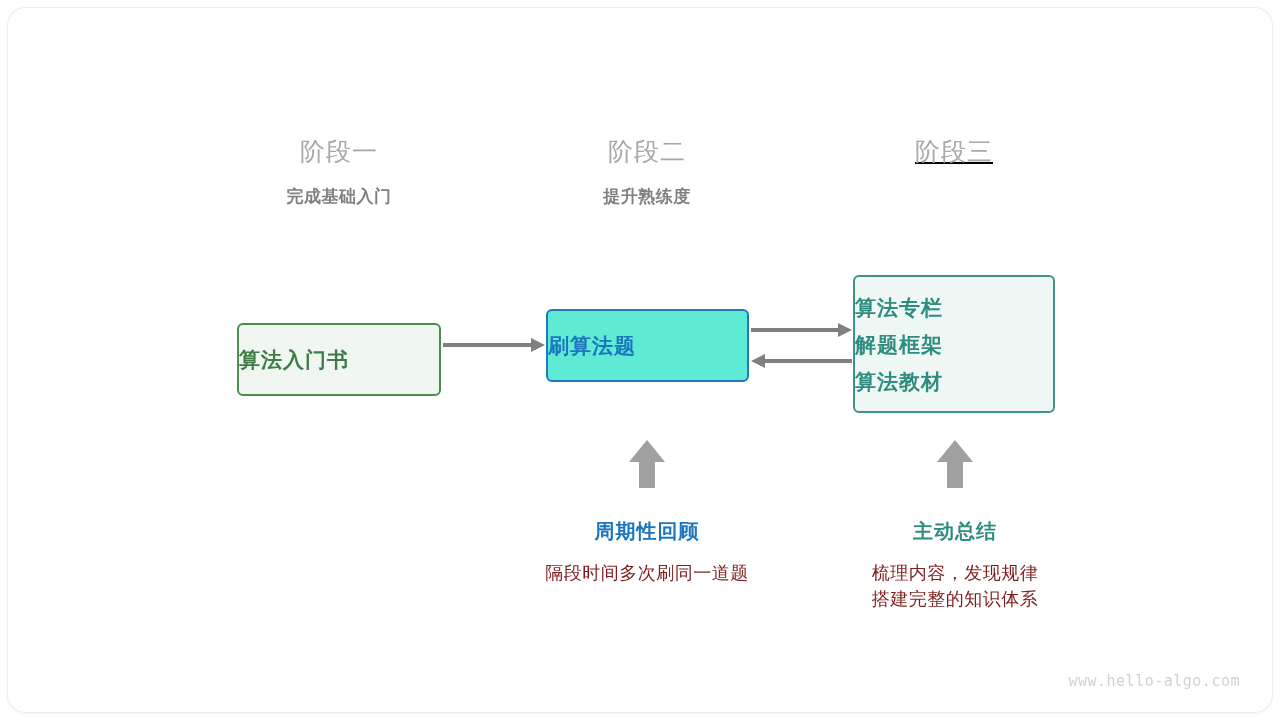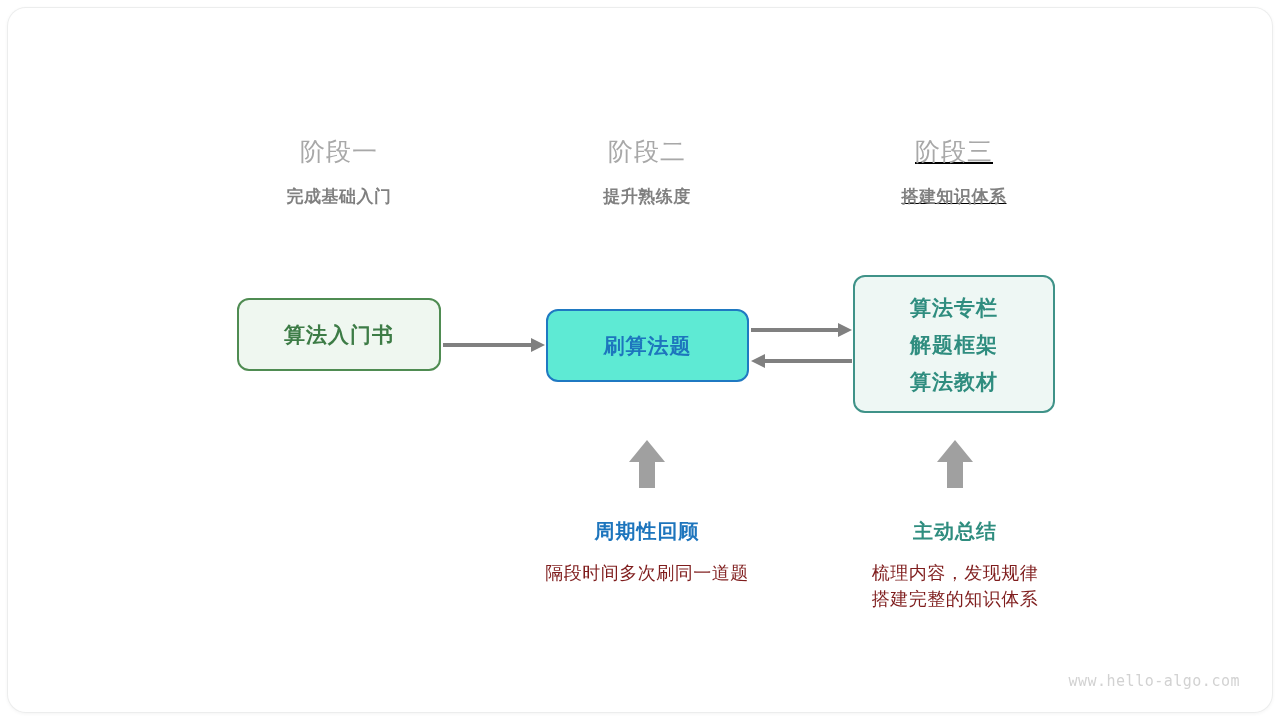--- a/index.html
+++ b/index.html
@@ -49,34 +49,34 @@
     margin-top: 14px;
   }
 
   #stage-header-1 { left: 201px; top: 126px; }
   #stage-header-2 { left: 509px; top: 126px; }
   #stage-header-3 { left: 816px; top: 126px; text-decoration: underline; }
 
   
   .node-box {
     position: absolute;
-    border-radius: 12px;
+    border-radius: 6px;
     box-sizing: border-box;
     display: flex;
     flex-direction: column;
-    align-items: center;
+    align-items: flex-start;
     justify-content: center;
     font-weight: bold;
     font-size: 21px;
     letter-spacing: 1px;
   }
 
   #node-intro-book {
     left: 229px;
-    top: 290px;
+    top: 315px;
     width: 204px;
     height: 73px;
     background: #eff7f0;
     border: 2px solid #4f8c52;
     color: #3d7c46;
   }
 
   #node-practice {
     left: 538px;
     top: 301px;
@@ -227,21 +227,20 @@
     <div class="stage-title">完成基础入门</div>
   </div>
 
   <div class="stage-header" id="stage-header-2">
     <div class="stage-index">阶段二</div>
     <div class="stage-title">提升熟练度</div>
   </div>
 
   <div class="stage-header" id="stage-header-3">
     <div class="stage-index">阶段三</div>
-    <div class="stage-title">搭建知识体系</div>
   </div>
 
   <div class="node-box" id="node-intro-book">
     <span>算法入门书</span>
   </div>
 
   <div class="node-box" id="node-practice">
     <span>刷算法题</span>
   </div>
 

